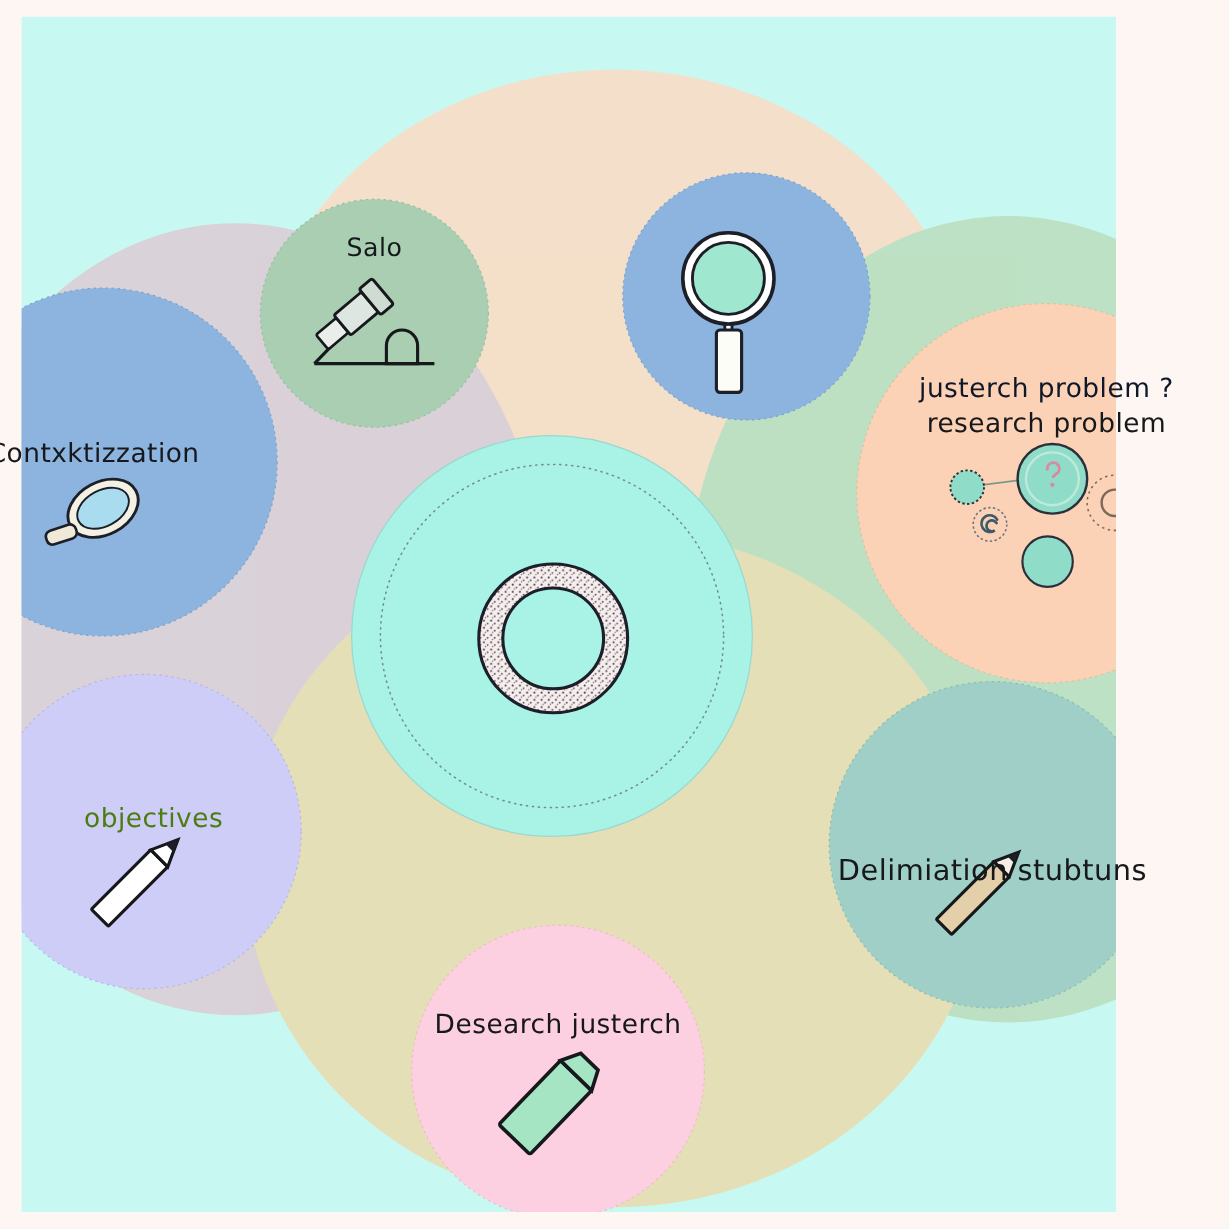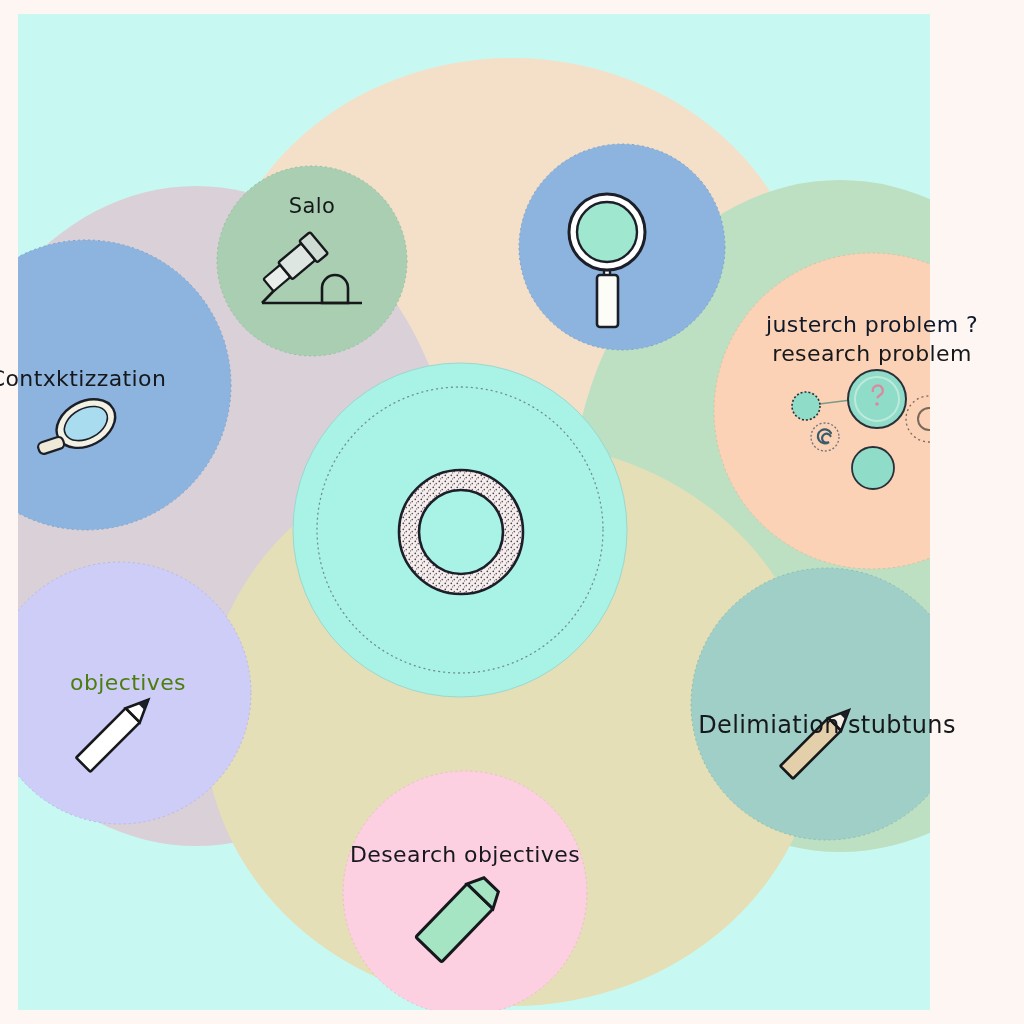--- a/index.html
+++ b/index.html
@@ -167,15 +167,15 @@
 
   <div class="lbl" id="lbl-contextualization" style="left: 78px; top: 366px; font-size: 22px; color: rgb(22, 24, 28);">Contxktizzation</div>
 
   <div class="lbl" id="lbl-rp1" style="left: 872px; top: 312px; font-size: 22px; color: #0f172a;">justerch problem ?</div>
   <div class="lbl" id="lbl-rp2" style="left: 872px; top: 341px; font-size: 22px; color: rgb(22, 24, 28);">research problem</div>
 
   <div class="lbl" id="lbl-objectives" style="left: 128px; top: 670px; font-size: 22px; color: #4d7c0f;">objectives</div>
 
   <div class="lbl" id="lbl-delimitation" style="left: 827px; top: 670px; font-size: 24px; color: rgb(22, 24, 28); margin-top: 41px;">Delimiation stubtuns</div>
 
-  <div class="lbl" id="lbl-research-questions" style="left: 465px; top: 842px; font-size: 22px; color: rgb(22, 24, 28);">Desearch objectives</div>
+  <div class="lbl" id="lbl-research-questions" style="left: 465px; top: 842px; font-size: 22px; color: rgb(22, 24, 28);">Desearch justerch</div>
 
 </div>
 
 </body></html>

